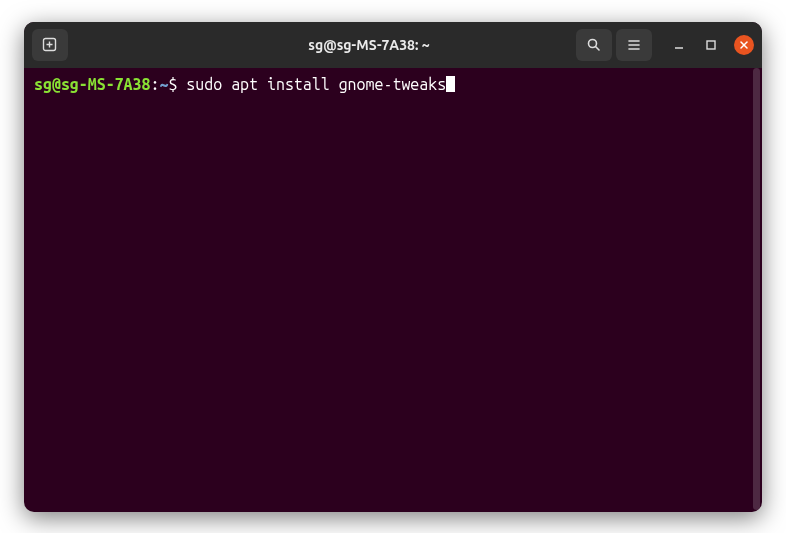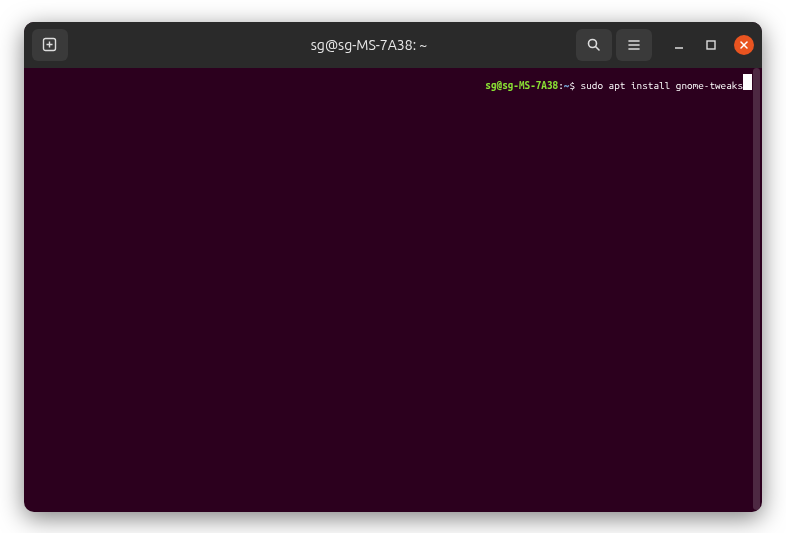--- a/index.html
+++ b/index.html
@@ -38,21 +38,21 @@
     .titlebar-left {
       display: flex;
       align-items: center;
       width: 130px;
     }
     .titlebar-center {
       flex: 1;
       text-align: center;
       color: #eaeaea;
       font-size: 14px;
-      font-weight: 400;
+      font-weight: 700;
     }
     .titlebar-right {
       display: flex;
       align-items: center;
       gap: 4px;
     }
     .headerbar-btn {
       width: 36px;
       height: 32px;
       background: #3a3a3a;
@@ -86,25 +86,24 @@
       display: flex;
       align-items: center;
       justify-content: center;
       color: #fff;
       cursor: pointer;
     }
     .terminal-body {
       flex: 1;
       padding: 6px 10px;
       font-family: "Ubuntu Mono", "DejaVu Sans Mono", monospace;
-      font-size: 10px;
+      font-size: 16px;
       line-height: 1.3;
       position: relative;
       color: #fff;
-      text-align: right;
     }
     .prompt-line {
       white-space: pre;
     }
     .prompt-user {
       color: #8ae234;
       font-weight: bold;
     }
     .prompt-path {
       color: #729fcf;

